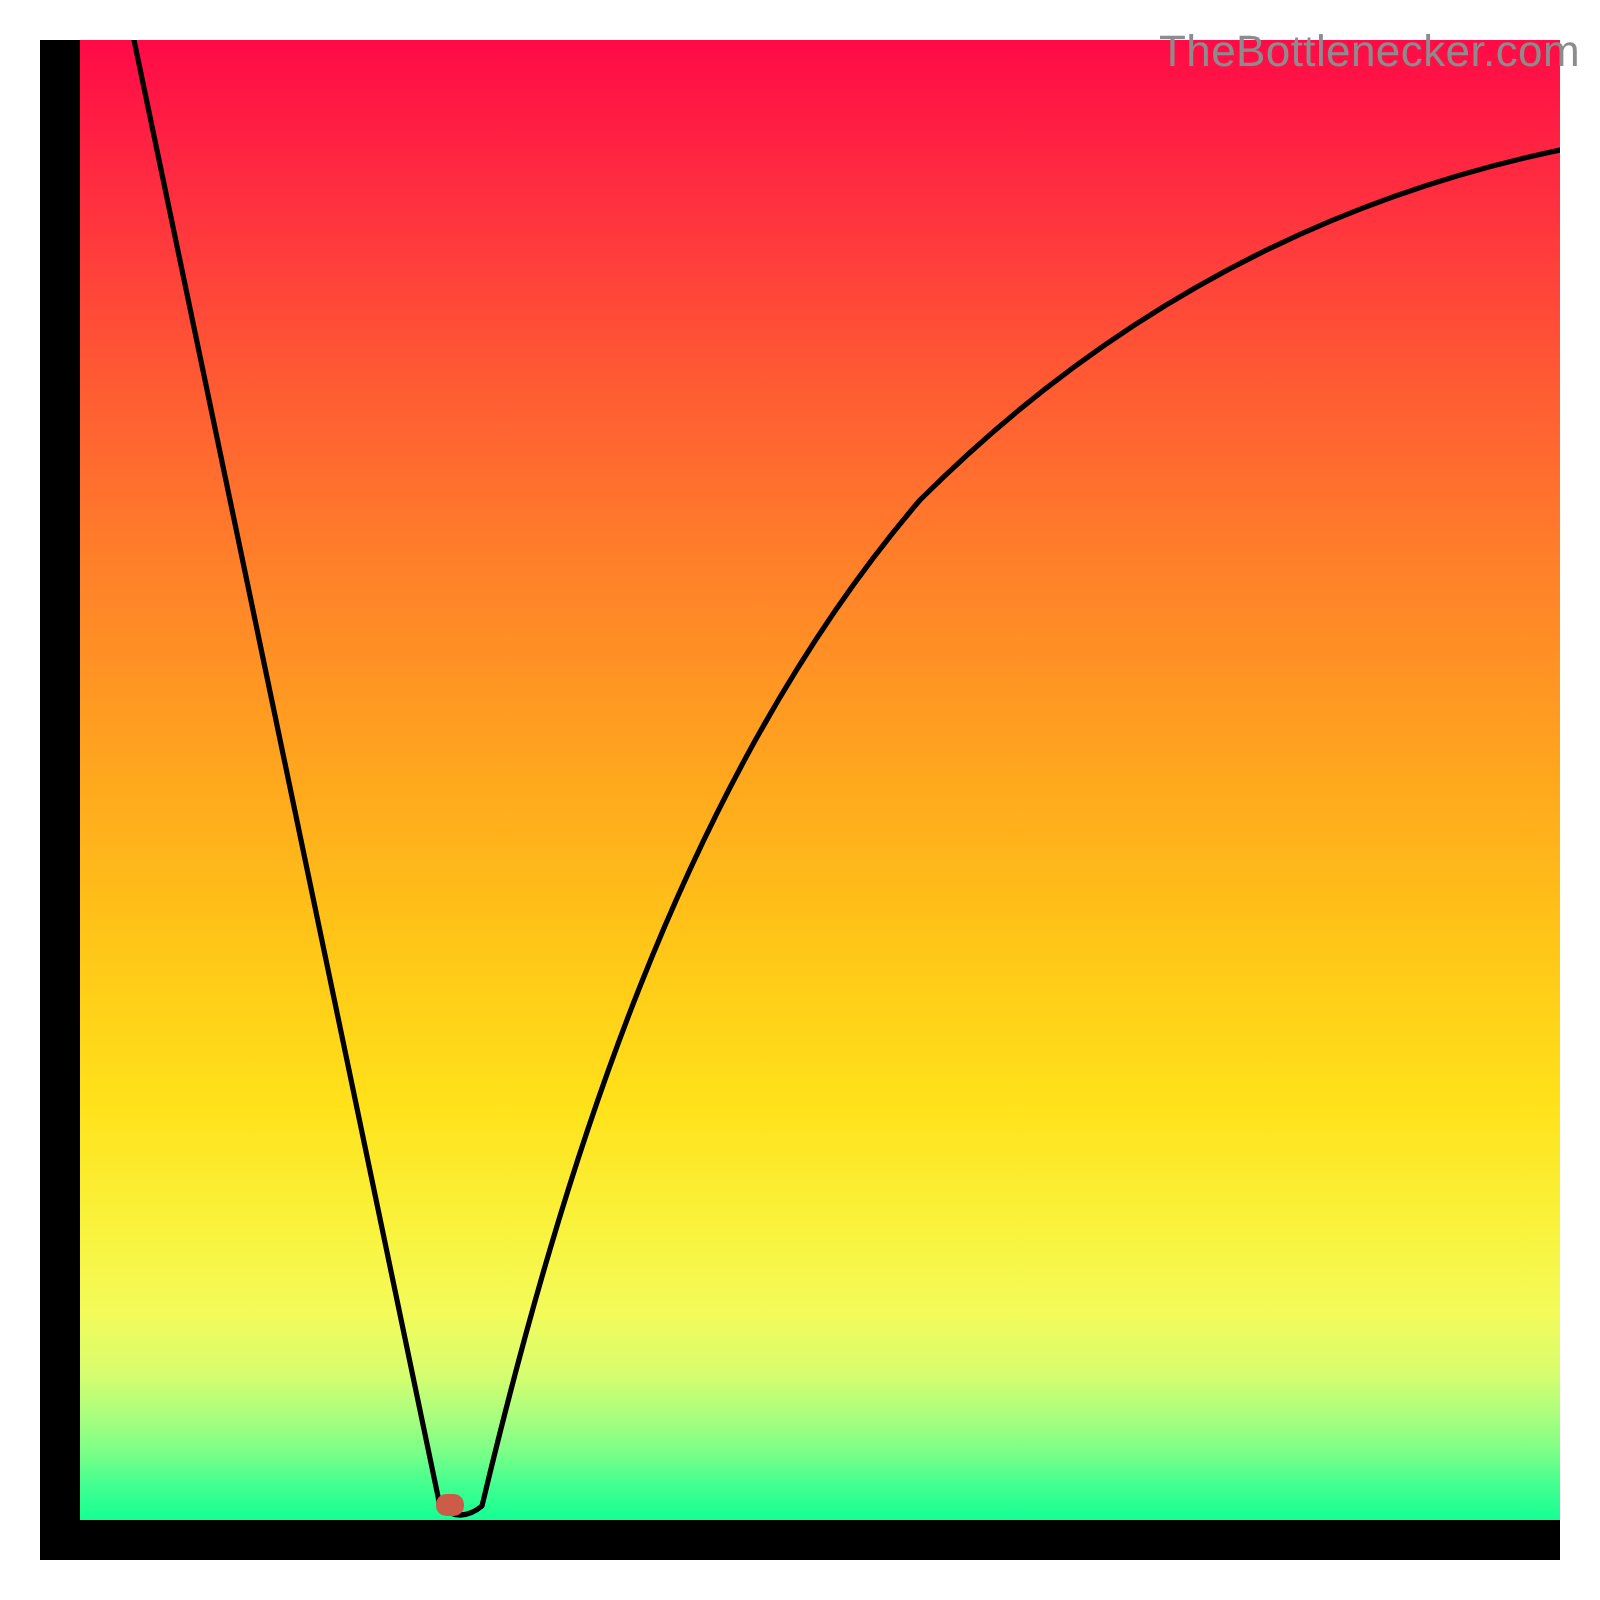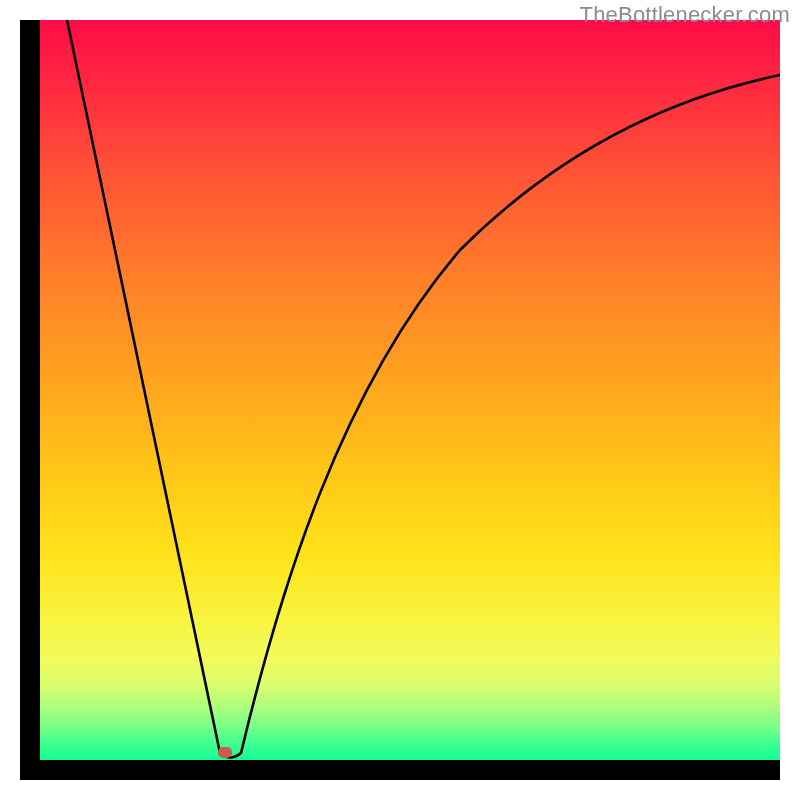--- a/index.html
+++ b/index.html
@@ -4,21 +4,21 @@
 <style>
   * { margin: 0; padding: 0; box-sizing: border-box; }
   html, body { width: 800px; height: 800px; overflow: hidden; background: #fff; }
   .container {
     position: relative;
     width: 800px;
     height: 800px;
   }
   .watermark {
     position: absolute;
-    top: 2px;
+    top: 13px;
     right: 10px;
     font-family: Arial, Helvetica, sans-serif;
     font-size: 22px;
     color: #8c8c8c;
     font-weight: 400;
     letter-spacing: 0.2px;
     z-index: 50;
   }
   .frame {
     position: absolute;

